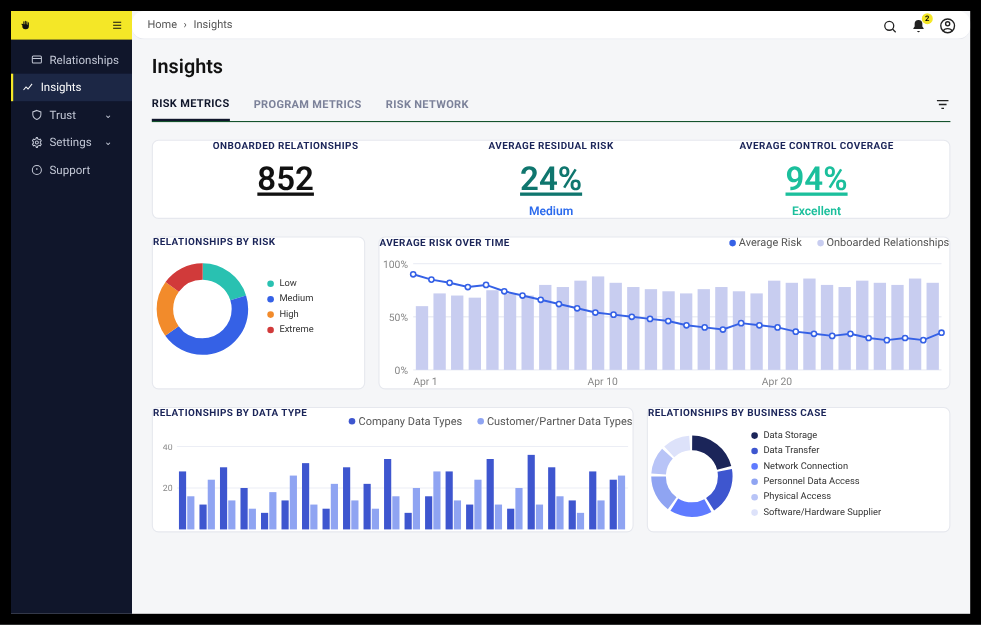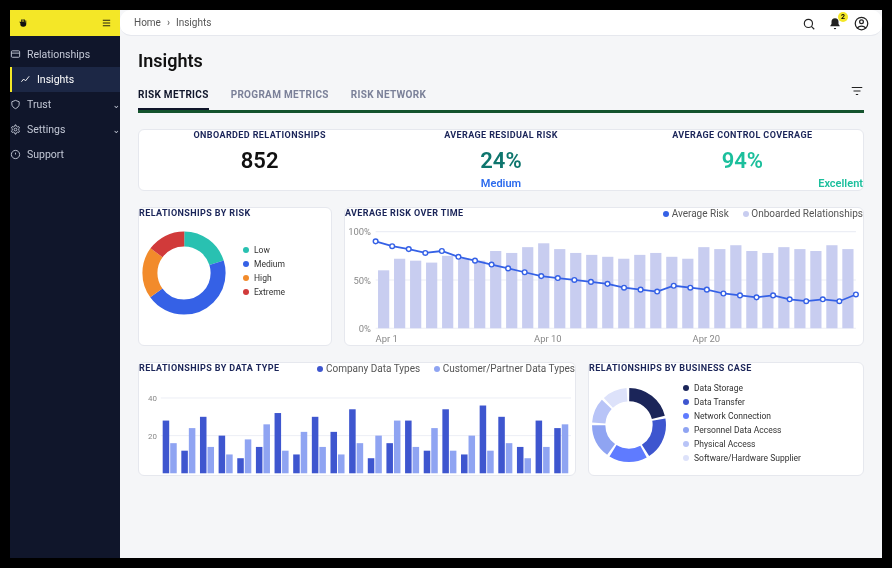--- a/index.html
+++ b/index.html
@@ -3,60 +3,60 @@
 <meta charset="utf-8">
 <style>
   * { box-sizing: border-box; margin: 0; padding: 0; font-family: -apple-system, BlinkMacSystemFont, "Segoe UI", Roboto, Arial, sans-serif; }
   body { background: #000; width: 892px; height: 568px; overflow: hidden; }
   .frame { position: absolute; top: 10px; left: 10px; right: 10px; bottom: 10px; background: #f5f6f8; display: flex; }
   
   .sidebar { width: 110px; background: #10162b; color: #c3c8d6; display: flex; flex-direction: column; font-size: 10.5px; }
   .brand { height: 26px; background: #f4e727; display: flex; align-items: center; justify-content: space-between; padding: 0 8px; color: #111; }
   .brand svg { display: block; }
   .nav { padding-top: 6px; }
-  .nav-item { display: flex; align-items: center; gap: 6px; padding: 6px 0; cursor: pointer; }
+  .nav-item { display: flex; align-items: center; gap: 6px; padding: 6px 18px; cursor: pointer; }
   .nav-item.active { background: #1c2745; border-left: 2px solid #f4e727; padding-left: 8px; color: #fff; }
   .nav-item .chev { margin-left: auto; font-size: 9px; }
   .nav-ico { width: 11px; height: 11px; display: inline-flex; align-items: center; justify-content: center; }
   
   .main { flex: 1; display: flex; flex-direction: column; overflow: hidden; }
   .topbar { height: 26px; background: #fff; border-bottom: 1px solid #e6e8ee; display: flex; align-items: center; padding: 0 14px; gap: 10px; border-radius: 11px; }
   .crumbs { font-size: 10px; color: #555; display: flex; gap: 6px; align-items: center; }
   .topbar-right { margin-left: auto; display: flex; gap: 12px; align-items: center; }
   .top-ico { width: 14px; height: 14px; color: #222; position: relative; cursor: pointer; }
   .badge { position: absolute; top: -4px; right: -6px; background: #f4e727; color: #000; border-radius: 50%; font-size: 7px; width: 10px; height: 10px; display: flex; align-items: center; justify-content: center; font-weight: 700; }
   .content { flex: 1; overflow: auto; padding: 14px 18px; }
   .page-title { font-size: 18px; font-weight: 600; color: #111; margin-bottom: 12px; }
-  .tabs { display: flex; gap: 22px; border-bottom: 3px solid #14532d; margin-bottom: 16px; }
+  .tabs { display: flex; gap: 22px; border-bottom: 1px solid #14532d; margin-bottom: 16px; align-items: center; }
   .tab { font-size: 10px; font-weight: 700; color: #7b8199; padding: 6px 0 8px; letter-spacing: 0.3px; cursor: pointer; }
   .tab.active { color: #10162b; border-bottom: 2px solid #10162b; }
   .filter-ico { margin-left: auto; cursor: pointer; color: #222; }
   .card { background: #fff; border: 1px solid #e6e8ee; border-radius: 6px; padding: 0; }
   
   .kpi-row { display: flex; justify-content: space-around; margin-bottom: 16px; }
   .kpi { text-align: center; flex: 1; }
   .kpi-label { font-size: 9px; font-weight: 700; letter-spacing: 0.4px; color: #1b2559; margin-bottom: 8px; }
-  .kpi-value { font-size: 22px; font-weight: 600; color: #111; }
+  .kpi-value { font-size: 30px; font-weight: 600; color: #111; text-decoration: underline; }
   .kpi-value.blue { color: #0f766e; }
   .kpi-value.teal { color: #1bbf9c; }
   .kpi-sub { font-size: 11px; font-weight: 600; margin-top: 4px; }
   .kpi-sub.blue { color: #2c6bed; }
-  .kpi-sub.teal { color: #1bbf9c; text-align: right; }
+  .kpi-sub.teal { color: #1bbf9c; }
   
   .mid-row { display: flex; gap: 12px; margin-bottom: 16px; }
   .mid-row .card:first-child { width: 194px; }
   .mid-row .card:last-child { flex: 1; }
   .card-title { font-size: 9px; font-weight: 700; letter-spacing: 0.4px; color: #1b2559; margin-bottom: 10px; }
   .donut-wrap { display: flex; align-items: center; gap: 14px; }
   .legend { list-style: none; font-size: 8.5px; color: #333; }
   .legend li { display: flex; align-items: center; gap: 5px; margin-bottom: 4px; white-space: nowrap; }
   .dot { width: 6px; height: 6px; border-radius: 50%; display: inline-block; }
   
   .chart-legend-top { display: flex; gap: 14px; font-size: 10px; color: #555; margin-left: auto; }
-  .chart-head { display: flex; align-items: flex-start; margin-bottom: 8px; }
+  .chart-head { display: flex; align-items: center; margin-bottom: 8px; }
   .line-chart, .bar-chart { width: 100%; display: block; }
   .axis-label { font-size: 8px; fill: #888; }
   
   .bot-row { display: flex; gap: 12px; }
   .bot-row .card:first-child { flex: 1; }
   .bot-row .card:last-child { width: 276px; }
 </style>
 </head>
 <body>
 

